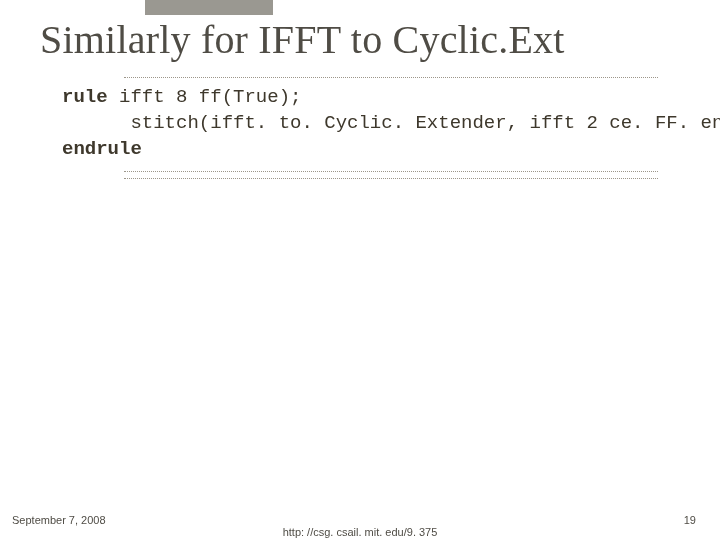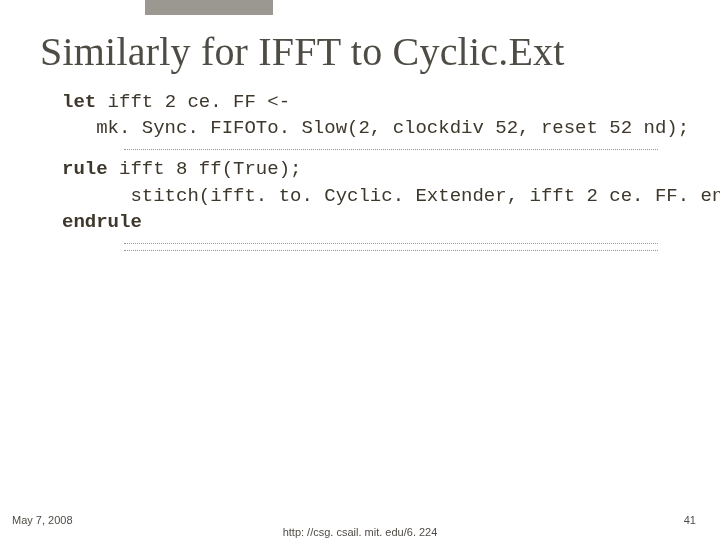--- a/index.html
+++ b/index.html
@@ -13,21 +13,21 @@
   }
   .top-accent{
     position:absolute;
     left:145px;top:0;
     width:128px;height:15px;
     background:#9a9891;
   }
   .title{
     font-size:40px;
     color:#4f4c45;
-    padding:28px 30px 8px 40px;
+    padding:16px 30px 8px 40px;
     letter-spacing:0.2px;
   }
   .body{
     padding:0 0 0 62px;
   }
   .code{
     font-family:"Courier New",Courier,monospace;
     font-size:19px;
     line-height:1.38;
     color:#3e382c;
@@ -52,33 +52,31 @@
 </style>
 </head>
 <body>
 
 <div class="top-accent"></div>
 
 <div class="title">Similarly for IFFT to Cyclic.Ext</div>
 
 <div class="body">
 
-  <div class="code block"><span class="kw">let</span><span> ifft 2 ce. FF &lt;-</span>
-<span>   mk. Sync. FIFOTo. Slow(2, clockdiv 52, reset 52 nd);</span></div>
 
   <div class="hr"></div>
 
   <div class="code block"><span class="kw">rule</span><span> ifft 8 ff(True);</span>
 <span>      stitch(ifft. to. Cyclic. Extender, ifft 2 ce. FF. enq);</span>
 <span class="kw">endrule</span></div>
 
   <div class="hr"></div>
 
 
   <div class="hr"></div>
 
 </div>
 
 <div class="footer">
-  <div class="footer-left">May 7, 2008</div>
-  <div class="footer-center">http: //csg. csail. mit. edu/6. 224</div>
-  <div class="footer-right">41</div>
+  <div class="footer-left">September 7, 2008</div>
+  <div class="footer-center">http: //csg. csail. mit. edu/9. 375</div>
+  <div class="footer-right">19</div>
 </div>
 
 </body></html>

